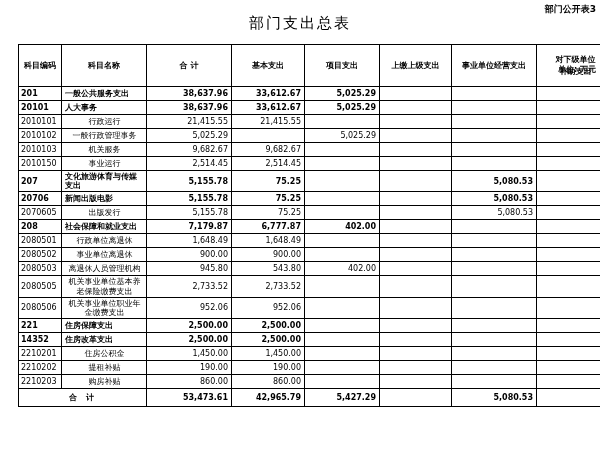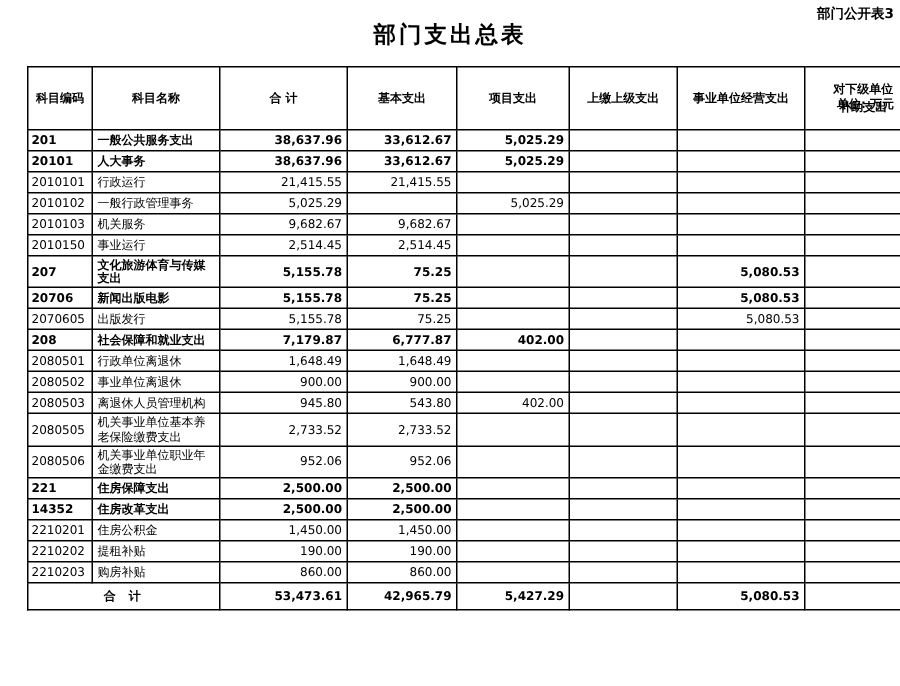--- a/index.html
+++ b/index.html
@@ -10,21 +10,21 @@
     font-family:"DejaVu Sans", sans-serif;
     position:relative;
     overflow:hidden;
   }
   .doc-tag {
     position:absolute; top:3px; right:4px;
     font-size:9px; font-weight:bold;
   }
   .doc-title {
     position:absolute; top:14px; left:0; width:100%;
-    text-align:center; font-size:15px; font-weight:bold;
+    text-align:center; font-size:15px; font-weight:normal;
     letter-spacing:2px;
   }
   .doc-unit {
     position:absolute; top:33px; right:4px;
     font-size:8px; font-weight:bold;margin-top:31px;
   }
   table.exp-table {
     position:absolute; top:44px; left:18px; width:596px;
     border-collapse:collapse; table-layout:fixed;
   }
@@ -35,21 +35,21 @@
     height:42px; font-size:8px; font-weight:bold;
     text-align:center; vertical-align:middle;
     line-height:1.5; white-space:pre-line; padding:0 1px;
   }
   .exp-table td {
     height:14px; font-size:8px; line-height:1.15;
     padding:1px 2px; vertical-align:middle;
     word-break:break-all;
   }
   .exp-table td.c-code { text-align:left; padding-left:2px; }
-  .exp-table td.c-name { text-align:left; padding-left:3px; }
+  .exp-table td.c-name { text-align:center; padding-left:3px; }
   .exp-table td.num   { text-align:right; padding-right:3px; }
   .exp-table tr.bold td { font-weight:bold; }
   .exp-table tr.bold td.c-name { text-align:left; }
   .exp-table tr.total-row td { height:18px; }
   .exp-table tr.total-row td.c-name { text-align:center; letter-spacing:3px; }
   col.w-code{width:43px} col.w-name{width:85px} col.w-total{width:85px}
   col.w-basic{width:73px} col.w-project{width:75px} col.w-upper{width:72px}
   col.w-oper{width:85px} col.w-subsidy{width:78px}
 </style>
 </head>

